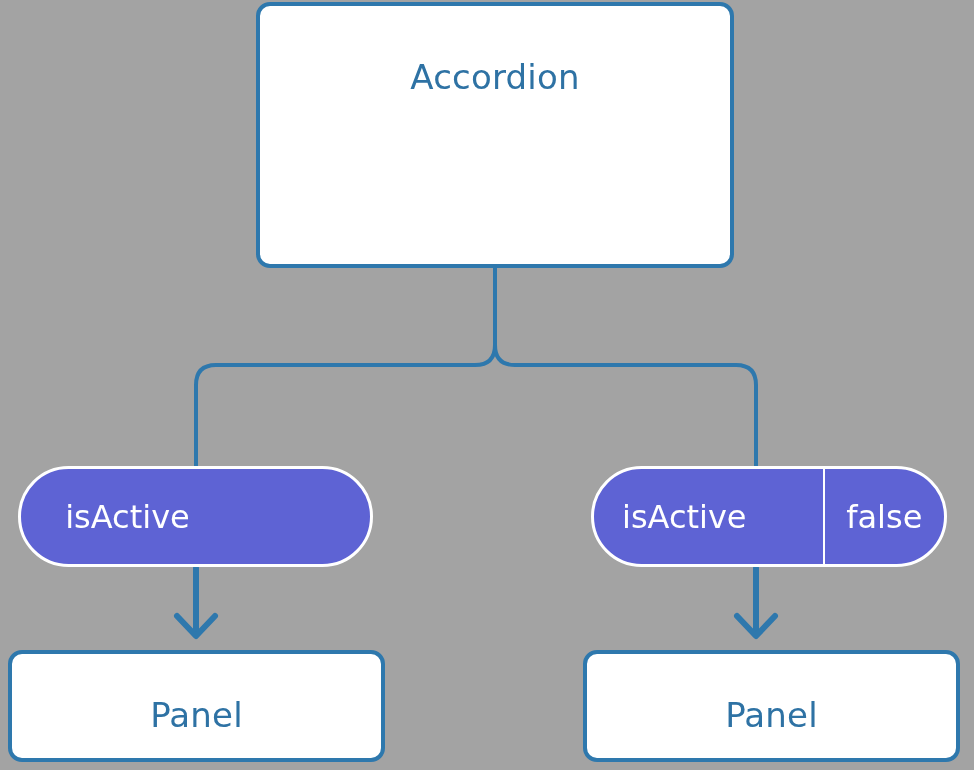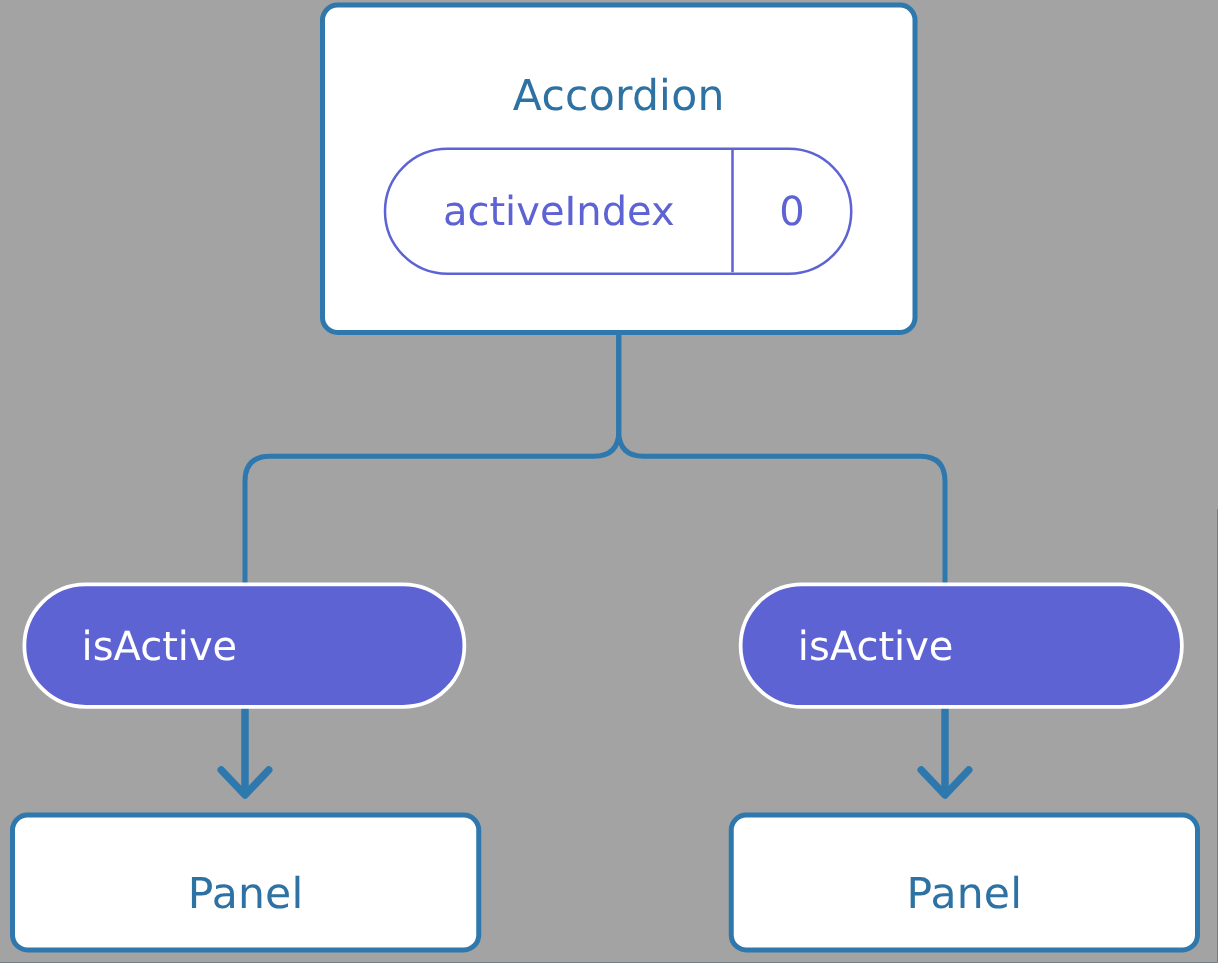--- a/index.html
+++ b/index.html
@@ -150,31 +150,28 @@
     <g>
       <line x1="756" y1="568" x2="756" y2="634" stroke="#2e78ad" stroke-width="6" stroke-linecap="round"></line>
       <polyline points="737,616 756,636 775,616" fill="none" stroke="#2e78ad" stroke-width="6" stroke-linecap="round" stroke-linejoin="round"></polyline>
     </g>
   </svg>
 
   <div class="card" id="root-card">
     <div class="card-title">Accordion</div>
   </div>
 
-  <div class="pill pill-outline" id="state-pill">
-    <div class="pill-key">activeIndex</div>
-    <div class="pill-val">0</div>
-  </div>
 
   <div class="pill pill-filled" id="prop-pill-left">
     <div class="pill-key">isActive</div>
   </div>
 
   <div class="pill pill-filled" id="prop-pill-right">
     <div class="pill-key">isActive</div>
+    <div class="pill-val">false</div>
   </div>
 
   <div class="card panel-card" id="panel-left">
     <div class="card-title">Panel</div>
   </div>
 
   <div class="card panel-card" id="panel-right">
     <div class="card-title">Panel</div>
   </div>
 

